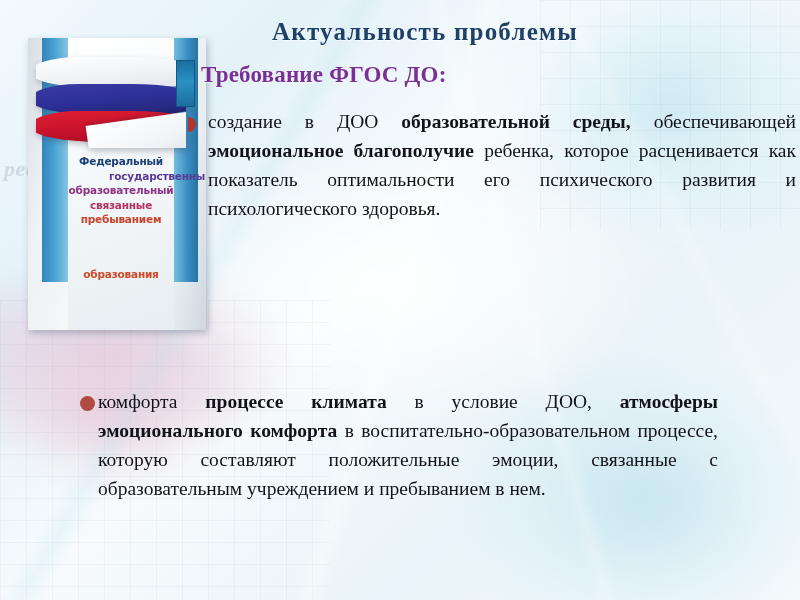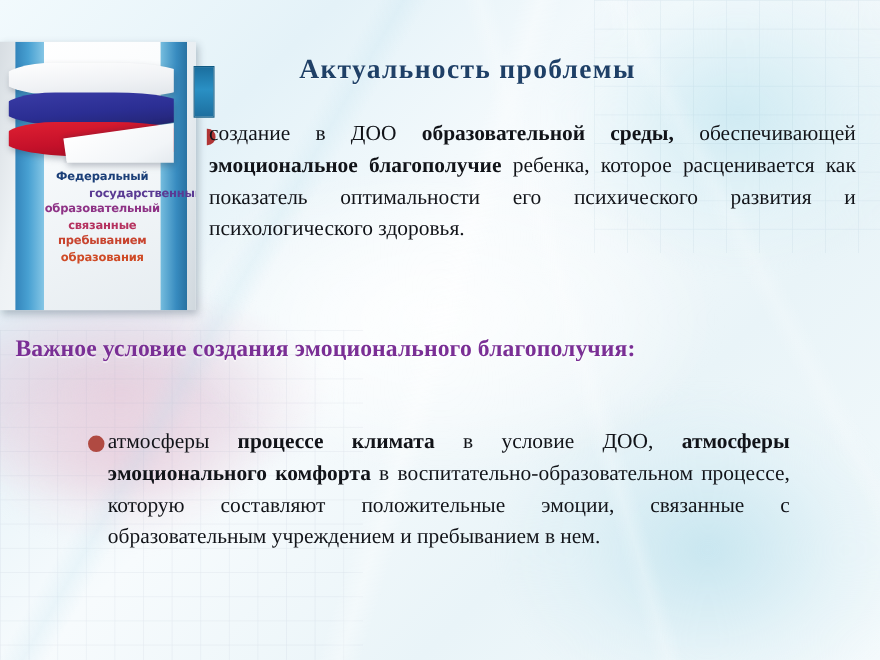--- a/index.html
+++ b/index.html
@@ -139,30 +139,29 @@
     width: 800px;
     text-align: center;
     padding-left: 50px;
     box-sizing: border-box;
     font-family: "Liberation Serif", "DejaVu Serif", serif;
     font-weight: bold;
     font-size: 25px;
     color: #1f4067;
     letter-spacing: 1.2px;
     text-shadow: 0 1px 1px rgba(255,255,255,0.65);
-    margin-top: 32px;
   }
 
   
   .book-figure {
     position: absolute;
-    left: 0;
+    left: 28px;
     top: 38px;
     width: 178px;
-    height: 244px;
+    height: 292px;
     background: linear-gradient(100deg, #d7dde2 0%, #eef2f5 18%, #f8fafb 48%, #e9eef2 82%, #cfd7dd 100%);
     box-shadow: 2px 3px 7px rgba(40,60,80,0.30);
     overflow: hidden;
     text-decoration: underline;
   }
   .book-stripe-left {
     position: absolute;
     left: 14px;
     top: 0;
     width: 26px;
@@ -226,21 +225,21 @@
     font-weight: bold;
     font-size: 10.5px;
     line-height: 14.5px;
     letter-spacing: -0.2px;
   }
   .bt1 { color: #1b3f78; }
   .bt2 { color: #5a3a93; margin-left: 43px; }
   .bt3 { color: #8e3386; text-align: center; }
   .bt4 { color: #b5325f; }
   .bt5 { color: #c8442f; }
-  .bt6 { color: #cf4b27; }
+  .bt6 { color: #cf4b27; margin-top: 40px; }
 
   
   .accent-bar {
     position: absolute;
     left: 176px;
     top: 60px;
     width: 19px;
     height: 47px;
     background: linear-gradient(180deg, #1b6e9e 0%, #2a90c4 45%, #1d6f9f 100%);
     border: 1px solid #0f5a84;
@@ -277,21 +276,21 @@
     font-family: "Liberation Serif", "DejaVu Serif", serif;
     font-size: 19.5px;
     line-height: 29px;
     color: #111318;
     text-align: justify;
     text-justify: inter-word;
   }
   .para b { font-weight: bold; }
 
   .para-1 {
-    left: 190px;
+    left: 208px;
     top: 107px;
     width: 588px;
   }
   .para-2 {
     left: 98px;
     top: 387px;
     width: 620px;
   }
 
   .bullet {
@@ -350,20 +349,20 @@
       <div class="bt1">Федеральный</div>
       <div class="bt2">государственный</div>
       <div class="bt3">образовательный</div>
       <div class="bt4">связанные</div>
       <div class="bt5">пребыванием</div>
       <div class="bt6">образования</div>
     </div>
   </div>
 
   <div class="accent-bar"></div>
+  <div class="sub-heading-1">Требование ФГОС ДО:</div>
   <span class="bullet bullet-half"></span>
   <div class="para para-1"><span>создание в ДОО </span><b>образовательной среды, </b><span>обеспечивающей </span><b>эмоциональное благополучие </b><span>ребенка, которое расценивается как показатель оптимальности его психического развития и психологического здоровья.</span></div>
 
-  <div class="sub-heading-2">Важное условие создания эмоционального благополучия:</div>
   <span class="bullet bullet-dot"></span>
-  <div class="para para-2"><span>атмосферы </span><b>процессе климата </b><span>в условие ДОО, </span><b>атмосферы эмоционального комфорта </b><span>в воспитательно-образовательном процессе, которую составляют положительные эмоции, связанные с образовательным учреждением и пребыванием в нем.</span></div>
+  <div class="para para-2"><span>комфорта </span><b>процессе климата </b><span>в условие ДОО, </span><b>атмосферы эмоционального комфорта </b><span>в воспитательно-образовательном процессе, которую составляют положительные эмоции, связанные с образовательным учреждением и пребыванием в нем.</span></div>
 
 </div>
 
 </body></html>

